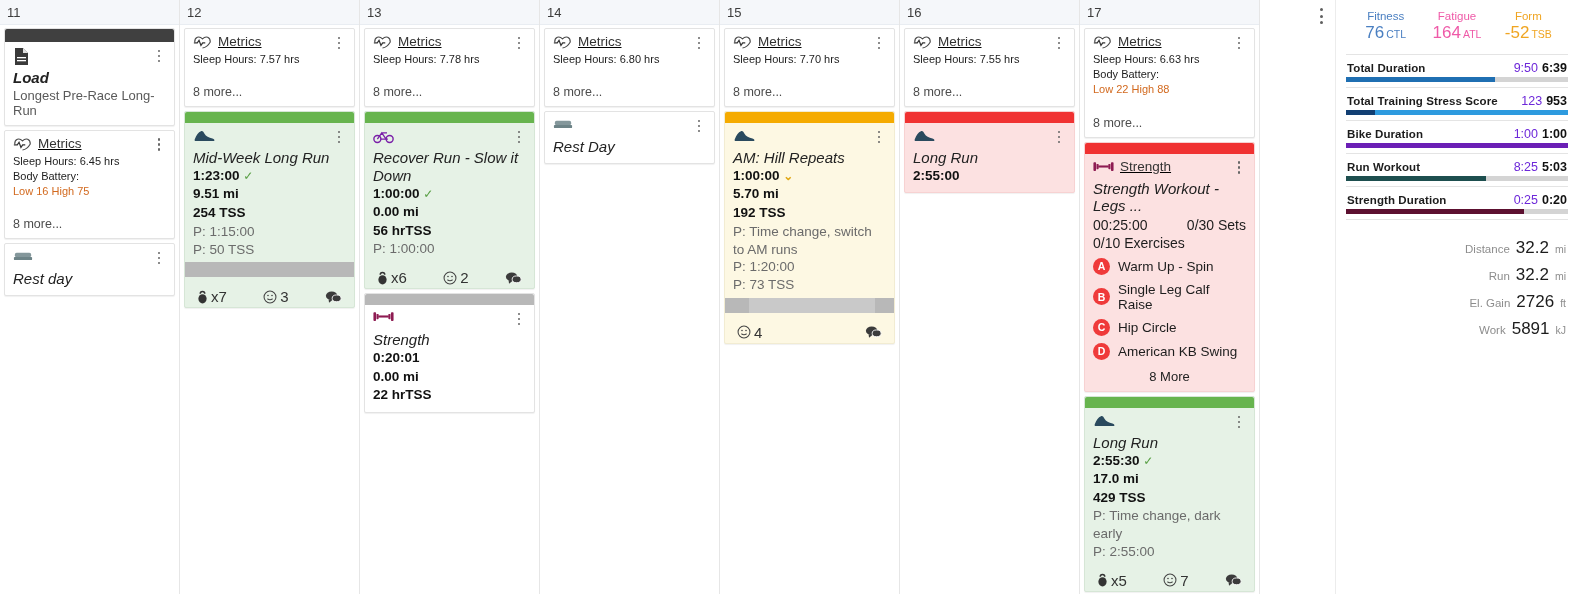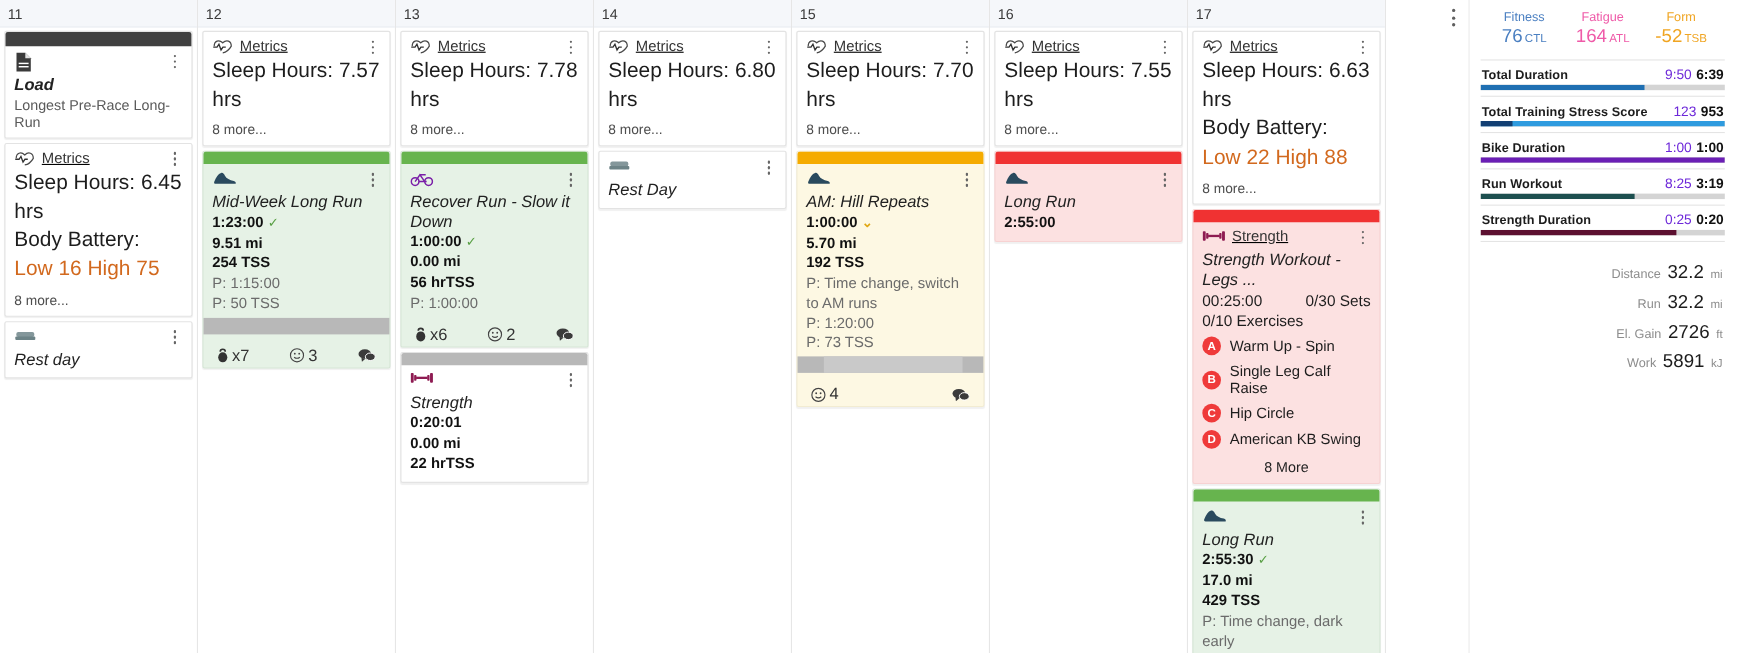--- a/index.html
+++ b/index.html
@@ -54,23 +54,23 @@
     display: flex; flex-direction: column; align-items: center;
     justify-content: center; gap: 2.5px; cursor: pointer;
     flex: 0 0 auto;
   }
   .kebab i { width: 2.5px; height: 2.5px; border-radius: 50%; background: #666; display: block; }
 
   .ctype { font-size: 13.5px; color: #333; }
   .ctitle { font-size: 15px; color: #222; line-height: 1.18; margin-top: 3px; font-style: italic; }
   .ctitle.bold { font-weight: bold; font-size: 15px; }
   .csub { font-size: 13px; color: #5a5a5a; margin-top: 1px; }
-  .mline { font-size: 19px; color: #1d1d1d; line-height: 1.38; }
+  .mline { font-size: 11px; color: #1d1d1d; line-height: 1.38; }
   .mline.orange { color: #d2691e; }
-  .more { font-size: 12.5px; color: #4d4d4d; margin-top: 7px; }
+  .more { font-size: 12.5px; color: #4d4d4d; margin-top: 18px; }
 
   .stat { font-size: 13.5px; font-weight: bold; color: #111; line-height: 1.38; }
   .pstat { font-size: 13.5px; color: #6b6b6b; line-height: 1.32; }
   .tick { color: #5aa046; font-weight: normal; font-size: 12px; }
   .chev { color: #e0a713; font-size: 12px; }
 
   .grayband { height: 15px; background: #b8b8b8; margin: 4px -8px 0 -8px; position: relative; }
   .grayband .lighter { position: absolute; top: 0; height: 15px; background: #c9c9c9; }
 
   .footer {
@@ -773,21 +773,21 @@
             <div class="metric-vals"><span class="metric-planned">1:00</span><span class="metric-actual">1:00</span></div>
           </div>
           <div class="bar" style="background: rgb(212, 212, 212);">
             <div class="fill" style="width: 100%; background: rgb(107, 31, 181);"></div>
           </div>
           <div class="hr"></div>
         </div>
         <div class="metric">
           <div class="metric-row">
             <div class="metric-name">Run Workout</div>
-            <div class="metric-vals"><span class="metric-planned">8:25</span><span class="metric-actual">3:19</span></div>
+            <div class="metric-vals"><span class="metric-planned">8:25</span><span class="metric-actual">5:03</span></div>
           </div>
           <div class="bar" style="background: rgb(212, 212, 212);">
             <div class="fill" style="width: 63%; background: rgb(29, 79, 79);"></div>
           </div>
           <div class="hr"></div>
         </div>
         <div class="metric">
           <div class="metric-row">
             <div class="metric-name">Strength Duration</div>
             <div class="metric-vals"><span class="metric-planned">0:25</span><span class="metric-actual">0:20</span></div>

